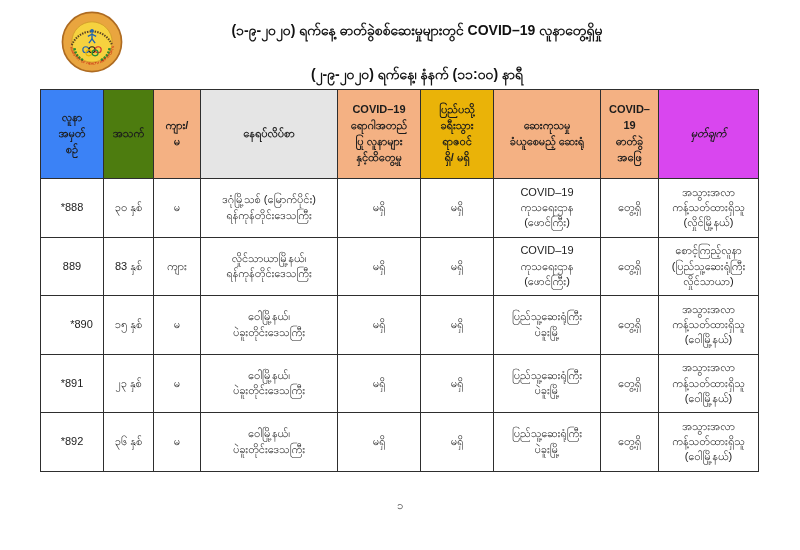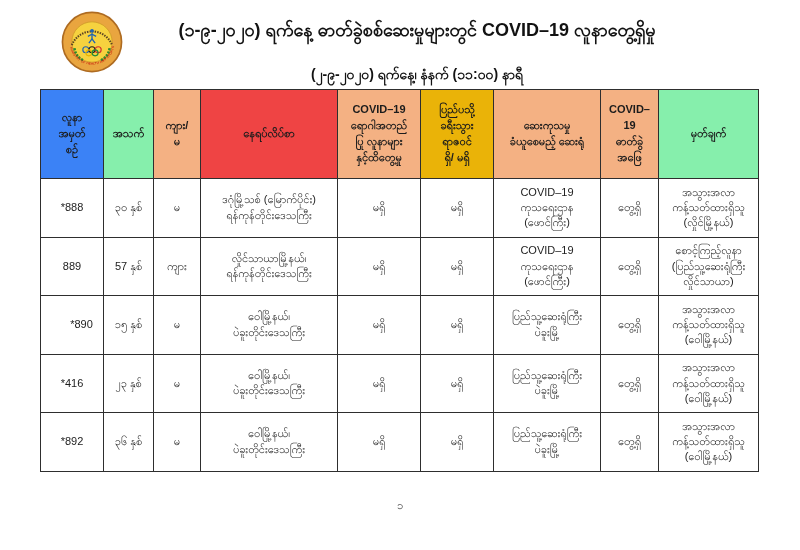--- a/index.html
+++ b/index.html
@@ -11,21 +11,21 @@
   .page{
     position:relative;width:800px;height:550px;background:#ffffff;overflow:hidden;
   }
   .logo{
     position:absolute;left:61px;top:11px;width:62px;height:62px;
   }
   .titles{
     position:absolute;left:34px;right:0;top:20px;text-align:center;
     font-weight:bold;color:#121212;
   }
-  .titles .line1{font-size:18px;line-height:20px;margin-bottom:0;}
+  .titles .line1{font-size:14px;line-height:20px;margin-bottom:0;}
   .titles .line2{font-size:14px;line-height:20px;margin-top:24px;}
   table.report{
     position:absolute;left:40px;top:89px;width:718px;
     border-collapse:collapse;table-layout:fixed;
   }
   table.report th, table.report td{
     border:1.5px solid #2e2e2e;
     text-align:center;vertical-align:middle;
     white-space:pre-line;
     padding:2px 3px;
@@ -105,39 +105,39 @@
         <col class="col-travel">
       <col class="col-hospital">
         <col class="col-result">
         <col class="col-remark">
     </colgroup>
     <thead>
       <tr>
           <th style="background: #3b82f6; border-color: rgb(46, 46, 46);">လူနာ
 အမှတ်
 စဉ်</th>
-          <th style="background: #86efac; border-color: rgb(46, 46, 46);">အသက်</th>
+          <th style="background: #4d7c0f; border-color: rgb(46, 46, 46);">အသက်</th>
           <th style="background: rgb(244, 177, 131); border-color: rgb(46, 46, 46);">ကျား/
 မ</th>
-          <th style="background: #ef4444; border-color: rgb(46, 46, 46);">နေရပ်လိပ်စာ</th>
+          <th style="background: #e5e5e5; border-color: rgb(46, 46, 46);">နေရပ်လိပ်စာ</th>
           <th style="background: rgb(244, 177, 131); border-color: rgb(46, 46, 46);">COVID–19
 ရောဂါအတည်
 ပြု လူနာများ
 နှင့်ထိတွေ့မှု</th>
           <th style="background: #eab308; border-color: rgb(46, 46, 46);">ပြည်ပသို့
 ခရီးသွား
 ရာဇဝင်
 ရှိ/ မရှိ</th>
           <th style="background: rgb(244, 177, 131); border-color: rgb(46, 46, 46);">ဆေးကုသမှု
 ခံယူစေမည့် ဆေးရုံ</th>
           <th style="background: rgb(244, 177, 131); border-color: rgb(46, 46, 46); margin-top: 31px;">COVID–
 19
 ဓာတ်ခွဲ
 အဖြေ</th>
-          <th style="background: #86efac; border-color: rgb(46, 46, 46);">မှတ်ချက်</th>
+          <th style="background: #d946ef; border-color: rgb(46, 46, 46); font-style: italic;">မှတ်ချက်</th>
         </tr>
     </thead>
     <tbody>
         <tr>
           <td style="border-color: rgb(46, 46, 46);">*888</td>
           <td style="border-color: rgb(46, 46, 46);">၃၀ နှစ်</td>
           <td style="border-color: rgb(46, 46, 46);">မ</td>
           <td style="border-color: rgb(46, 46, 46);">ဒဂုံမြို့သစ် (မြောက်ပိုင်း)
 ရန်ကုန်တိုင်းဒေသကြီး</td>
           <td style="border-color: rgb(46, 46, 46);">မရှိ</td>
@@ -145,21 +145,21 @@
           <td style="border-color: rgb(46, 46, 46);">COVID–19
 ကုသရေးဌာန
 (ဖောင်ကြီး)</td>
           <td style="border-color: rgb(46, 46, 46);">တွေ့ရှိ</td>
           <td style="border-color: rgb(46, 46, 46);">အသွားအလာ
 ကန့်သတ်ထားရှိသူ
 (လှိုင်မြို့နယ်)</td>
         </tr>
         <tr>
           <td style="border-color: rgb(46, 46, 46); border-radius: 17px;">889</td>
-          <td style="border-color: rgb(46, 46, 46);">57 နှစ်</td>
+          <td style="border-color: rgb(46, 46, 46);">83 နှစ်</td>
           <td style="border-color: rgb(46, 46, 46);">ကျား</td>
           <td style="border-color: rgb(46, 46, 46);">လှိုင်သာယာမြို့နယ်၊
 ရန်ကုန်တိုင်းဒေသကြီး</td>
           <td style="border-color: rgb(46, 46, 46);">မရှိ</td>
           <td style="border-color: rgb(46, 46, 46);">မရှိ</td>
           <td style="border-color: rgb(46, 46, 46);">COVID–19
 ကုသရေးဌာန
 (ဖောင်ကြီး)</td>
           <td style="border-color: rgb(46, 46, 46);">တွေ့ရှိ</td>
           <td style="border-color: rgb(46, 46, 46); text-align: center;">စောင့်ကြည့်လူနာ
@@ -175,21 +175,21 @@
           <td style="border-color: rgb(46, 46, 46);">မရှိ</td>
           <td style="border-color: rgb(46, 46, 46);">မရှိ</td>
           <td style="border-color: rgb(46, 46, 46);">ပြည်သူ့ဆေးရုံကြီး
 ပဲခူးမြို့</td>
           <td style="border-color: rgb(46, 46, 46);">တွေ့ရှိ</td>
           <td style="border-color: rgb(46, 46, 46);">အသွားအလာ
 ကန့်သတ်ထားရှိသူ
 (ဝေါမြို့နယ်)</td>
         </tr>
         <tr>
-          <td style="border-color: rgb(46, 46, 46);">*416</td>
+          <td style="border-color: rgb(46, 46, 46);">*891</td>
           <td style="border-color: rgb(46, 46, 46);">၂၃ နှစ်</td>
           <td style="border-color: rgb(46, 46, 46);">မ</td>
           <td style="border-color: rgb(46, 46, 46);">ဝေါမြို့နယ်၊
 ပဲခူးတိုင်းဒေသကြီး</td>
           <td style="border-color: rgb(46, 46, 46);">မရှိ</td>
           <td style="border-color: rgb(46, 46, 46);">မရှိ</td>
           <td style="border-color: rgb(46, 46, 46);">ပြည်သူ့ဆေးရုံကြီး
 ပဲခူးမြို့</td>
           <td style="border-color: rgb(46, 46, 46);">တွေ့ရှိ</td>
           <td style="border-color: rgb(46, 46, 46);">အသွားအလာ

